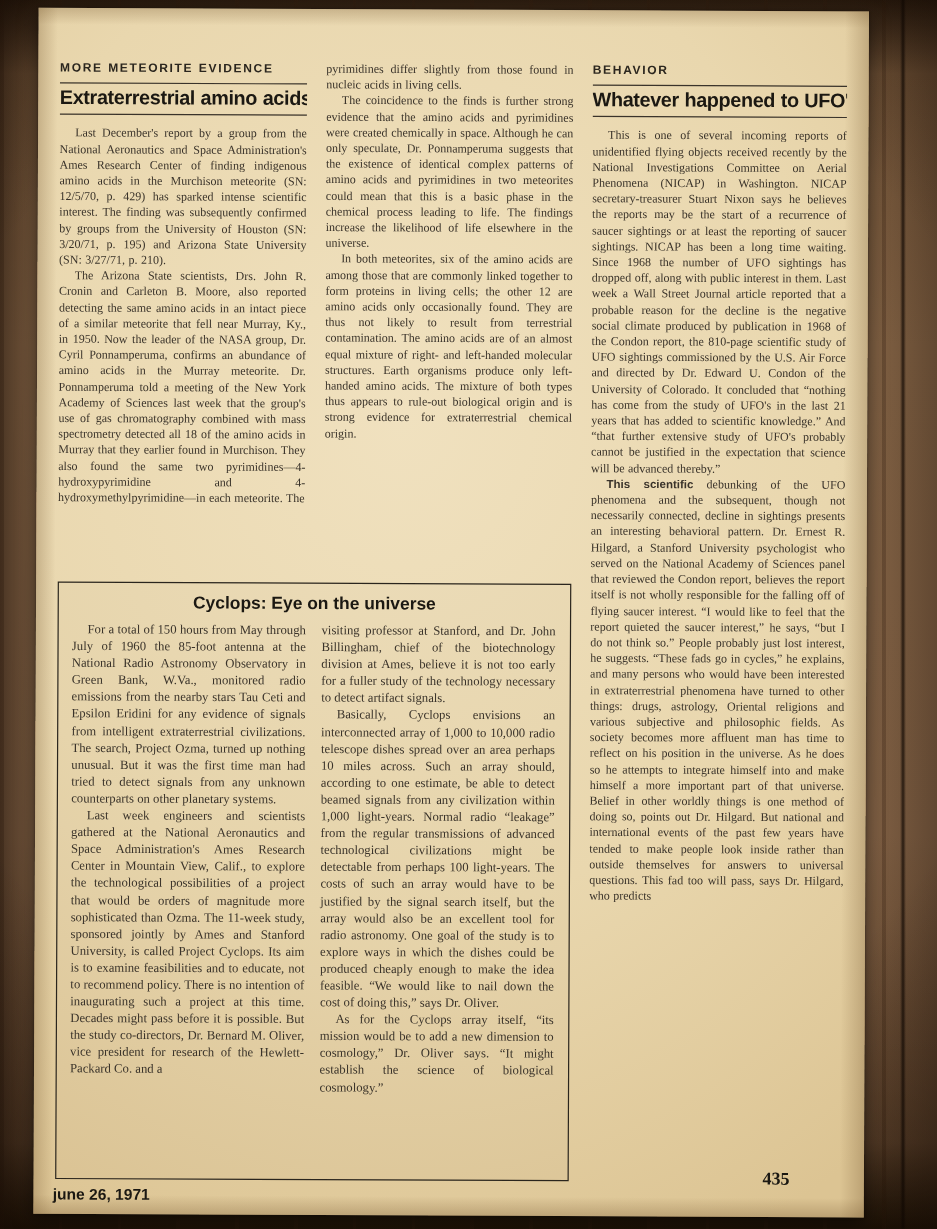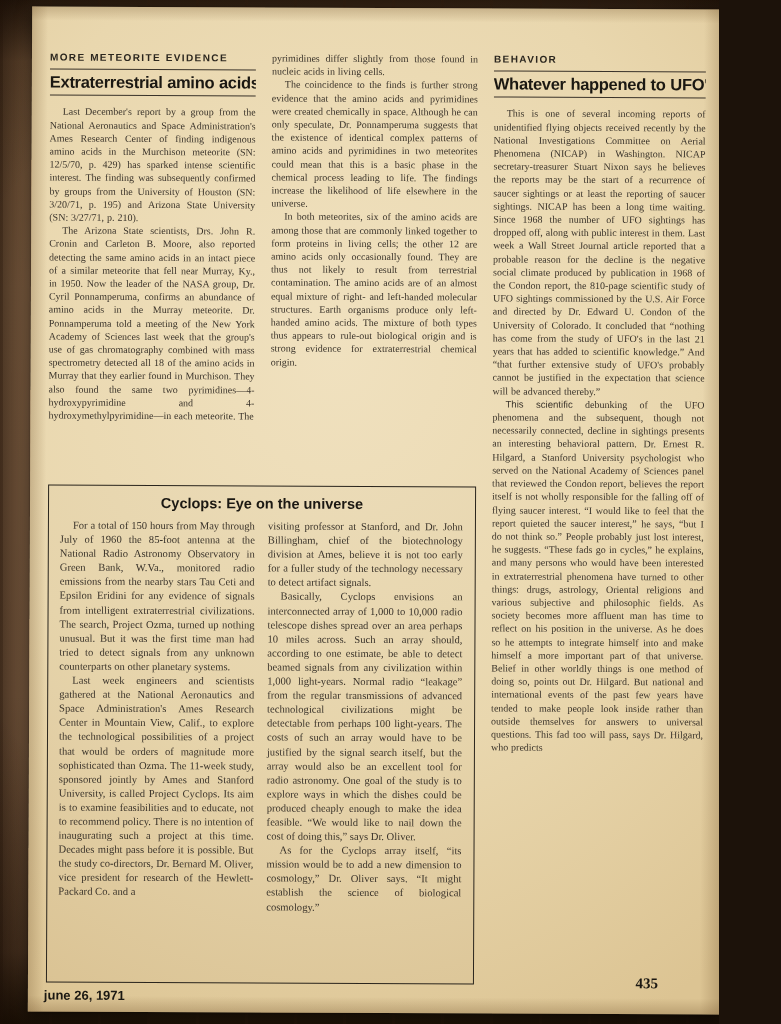--- a/index.html
+++ b/index.html
@@ -1,17 +1,17 @@
 <!DOCTYPE html>
 <html><head>
 <meta charset="utf-8">
 <style>
   html,body { margin:0; padding:0; background:#1c120a; }
   .scene {
-    position:relative; width:719px; height:1024px; overflow:hidden;
+    position:relative; width:781px; height:1024px; overflow:hidden;
     font-family:"Liberation Serif", serif;
     background:
       radial-gradient(ellipse 115% 85% at 50% 45%, rgba(0,0,0,0) 52%, rgba(18,9,3,.82) 100%),
       linear-gradient(90deg, rgba(22,11,4,.55) 0, rgba(0,0,0,0) 42px),
       linear-gradient(270deg, rgba(20,10,4,.35) 0, rgba(0,0,0,0) 70px),
       repeating-linear-gradient(90deg, rgba(52,30,14,.28) 0 3px, rgba(0,0,0,0) 3px 49px),
       linear-gradient(180deg, #2b1c0f 0%, #7a5a3c 6%, #8c6a4a 28%, #8a684a 68%, #6b4d33 93%, #211506 100%);
   }
   .wood-seam {
     position:absolute; top:0; bottom:0; width:5px;
@@ -41,21 +41,21 @@
   }
   .headline {
     font-family:"Liberation Sans", sans-serif; font-weight:bold;
     font-size:16.5px; letter-spacing:-0.3px; color:#1b1812;
     padding-bottom:6px; border-bottom:1px solid #3a332a; margin-bottom:9px;
     white-space:nowrap;
   }
   .body-text { font-size:10px; line-height:13.2px; text-align:justify; word-spacing:0.4px; }
   .para { margin:0; text-indent:13px; }
   .noindent { text-indent:0; }
-  .lead-bold { font-family:"Liberation Sans", sans-serif; font-weight:normal; font-size:9.6px; }
+  .lead-bold { font-family:"Liberation Sans", sans-serif; font-weight:bold; font-size:9.6px; }
   .end-para { position:relative; }
   .end-mark {
     position:absolute; right:1px; bottom:2px; width:7px; height:7px;
     border:1.2px solid #3a332a; background:transparent; display:inline-block;
   }
   .feature-box {
     position:absolute; left:18px; top:478px; width:426px; height:496px;
     border:1.5px solid #2a251d; background:rgba(0,0,0,0.012);
     overflow:hidden;
   }

